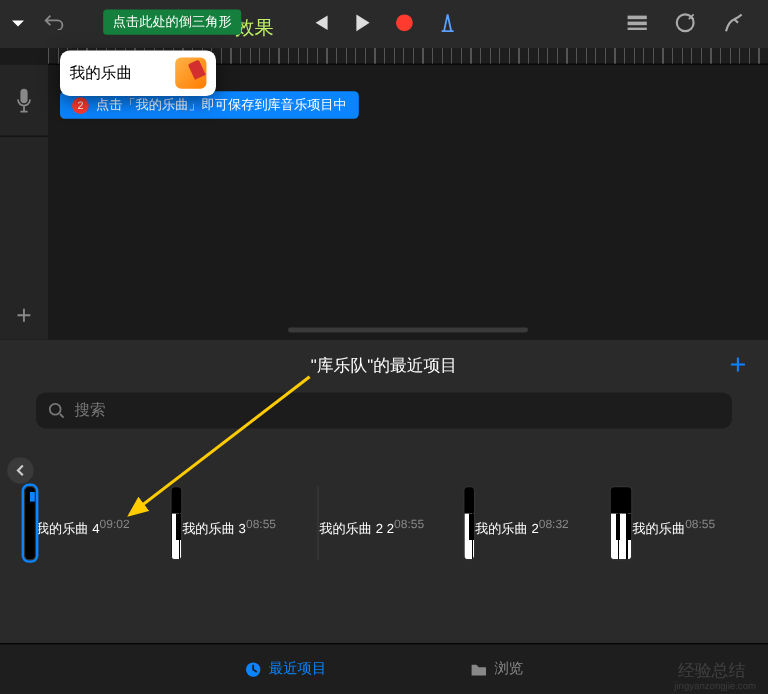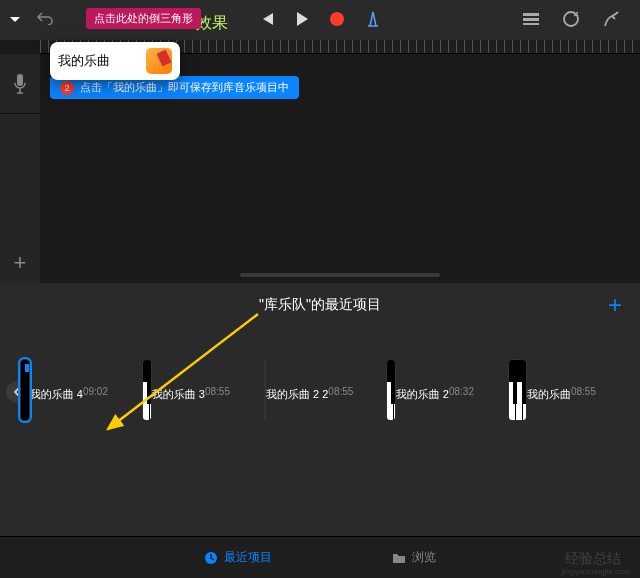--- a/index.html
+++ b/index.html
@@ -1,21 +1,21 @@
 <!DOCTYPE html>
 <html><head>
 <meta charset="utf-8">
 <style>
 *{margin:0;padding:0;box-sizing:border-box;font-family:-apple-system,"PingFang SC",sans-serif}
 body{width:640px;height:578px;background:#1a1a1a;overflow:hidden;position:relative}
 .top-panel{height:283px;background:#1a1a1a;position:relative;border-bottom:1px solid #000}
 .toolbar{height:40px;background:#2a2a2a;display:flex;align-items:center;padding:0 8px;gap:18px;position:relative}
 .tb-left{display:flex;align-items:center;gap:4px;position:relative}
 .tri-down{width:14px;height:14px;display:flex;align-items:center;justify-content:center}
-.callout-1{position:absolute;left:86px;top:8px;background:#be185d;color:#fff;font-size:11px;padding:3px 8px;border-radius:3px;white-space:nowrap;z-index:5}
+.callout-1{position:absolute;left:86px;top:8px;background:#15803d;color:#fff;font-size:11px;padding:3px 8px;border-radius:3px;white-space:nowrap;z-index:5}
 .fx-label{position:absolute;left:196px;top:13px;color:#bef264;font-size:16px}
 .playback{position:absolute;left:50%;top:10px;transform:translateX(-50%);display:flex;align-items:center;gap:20px}
 .pb-btn svg{display:block}
 .tb-right{position:absolute;right:20px;top:10px;display:flex;align-items:center;gap:22px}
 .ruler{height:14px;background:#1e1e1e;border-bottom:1px solid #000;position:relative;margin-left:40px}
 .ruler::before{content:"";position:absolute;left:0;right:0;top:0;bottom:0;background:repeating-linear-gradient(90deg,#555 0,#555 1px,transparent 1px,transparent 8px)}
 .track-area{display:flex;height:229px}
 .track-side{width:40px;background:#252525;display:flex;flex-direction:column}
 .mic-cell{height:60px;display:flex;align-items:center;justify-content:center;border-bottom:1px solid #111}
 .add-track{margin-top:auto;height:40px;display:flex;align-items:center;justify-content:center;color:#888;font-size:22px;font-weight:200}
@@ -133,20 +133,27 @@
       <div class="scrollbar-hint"></div>
     </div>
   </div>
 </div>
 
 <div class="bottom-panel">
   <div class="bp-header">
     <span class="bp-title">"库乐队"的最近项目</span>
     <span class="bp-add">+</span>
   </div>
+  <div class="search-bar">
+    <svg width="14" height="14" viewBox="0 0 14 14">
+        <circle cx="6" cy="6" r="4.5" stroke="#777" stroke-width="1.5" fill="none"></circle>
+        <path d="M10 10 L13 13" stroke="#777" stroke-width="1.5"></path>
+      </svg>
+    <span class="search-ph">搜索</span>
+  </div>
 
   <svg class="arrow-annot" width="170" height="130" viewBox="0 0 170 130">
     <defs>
         <marker id="ah" markerWidth="8" markerHeight="8" refX="6" refY="3" orient="auto">
           <path d="M0 0 L7 3 L0 6 Z" fill="#ffcc00"></path>
         </marker>
       </defs>
     <line x1="160" y1="5" x2="10" y2="120" stroke="#ffcc00" stroke-width="2.5" marker-end="url(#ah)"></line>
   </svg>
 

